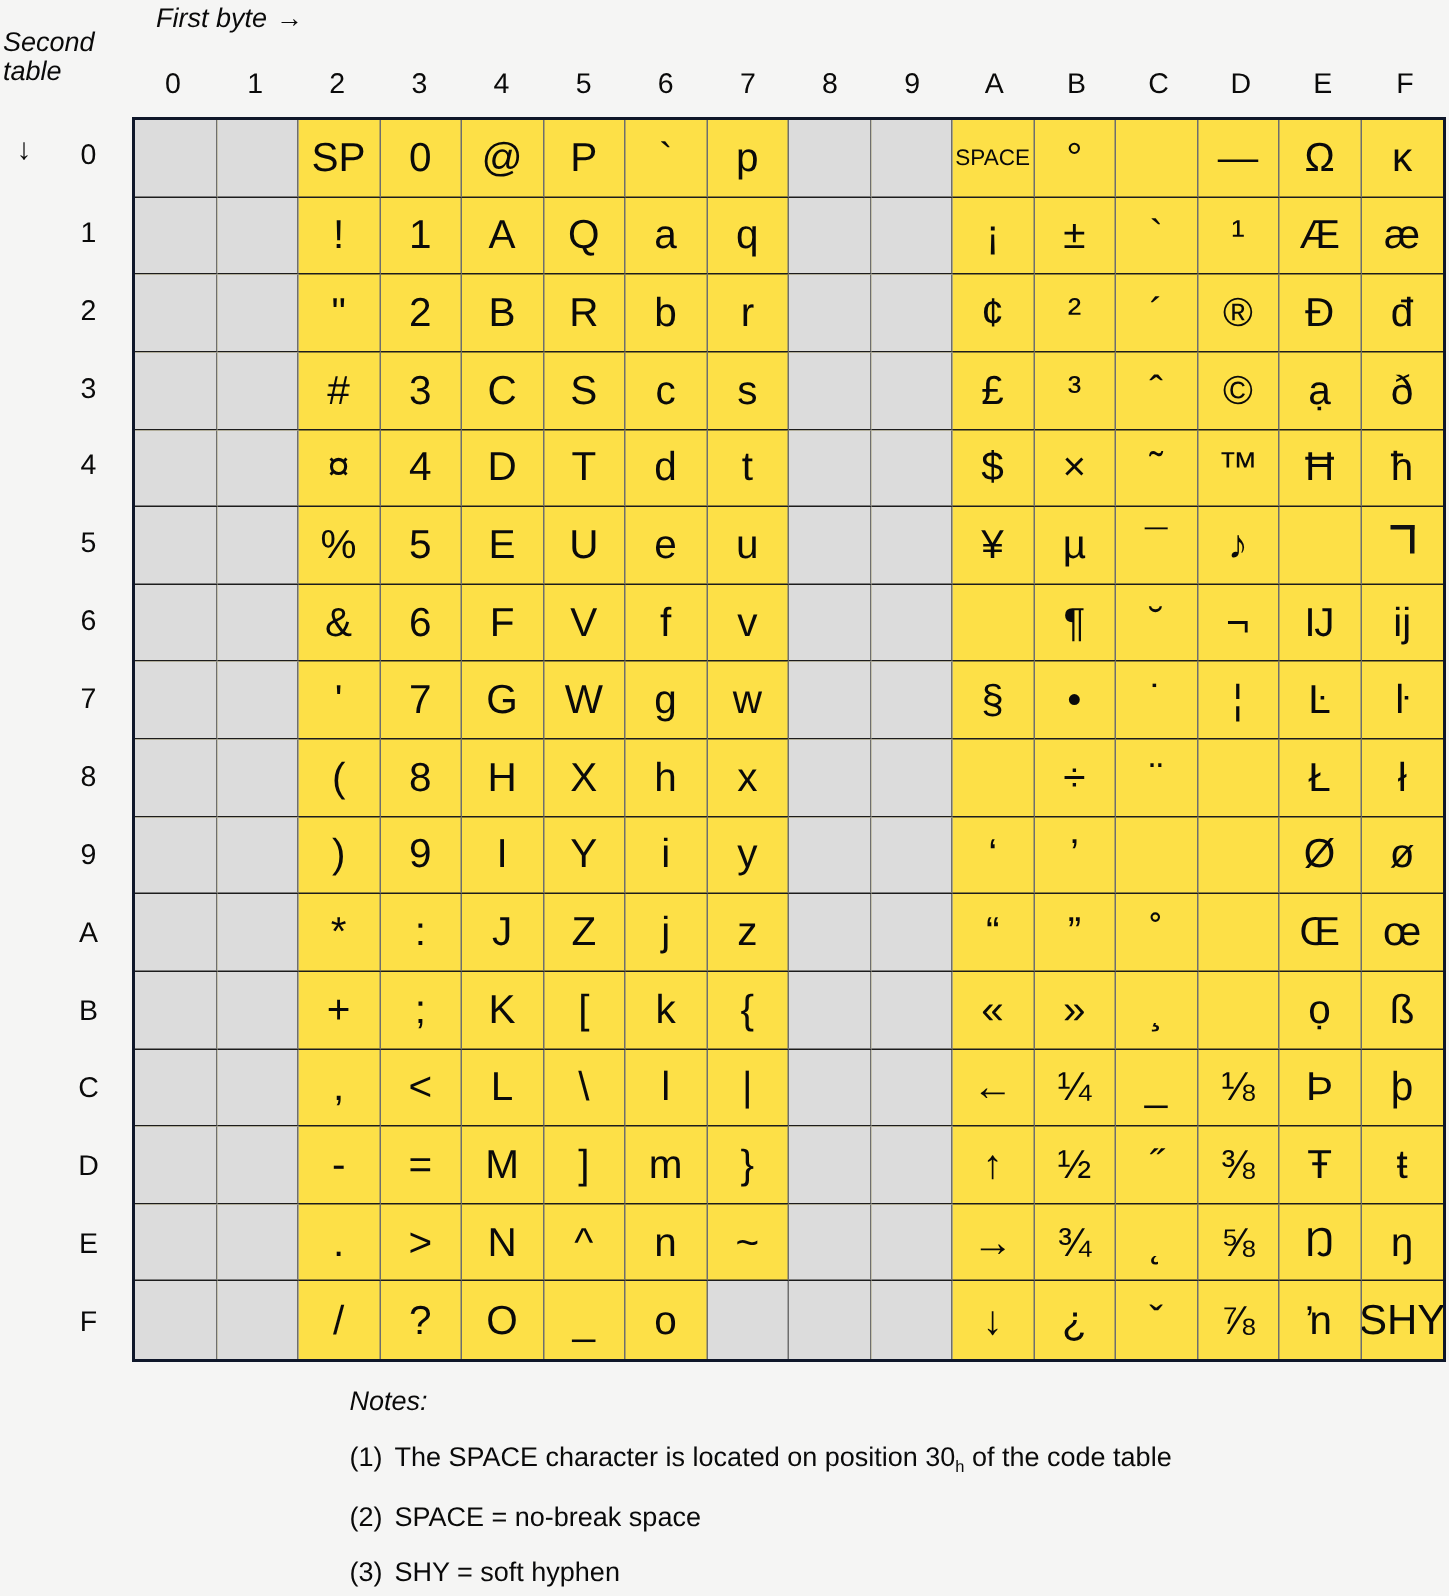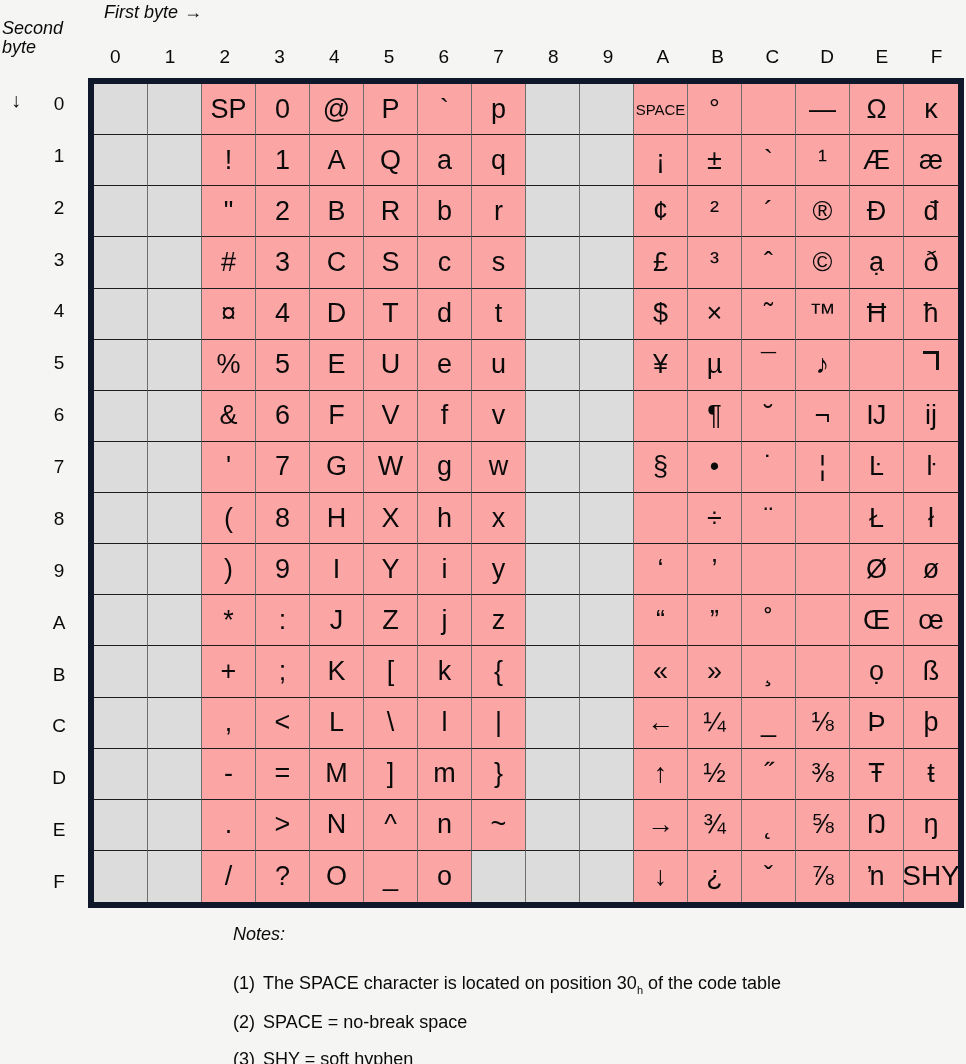--- a/index.html
+++ b/index.html
@@ -29,56 +29,56 @@
   .col-headers div { display:flex; align-items:flex-end; justify-content:center; }
   .row-labels {
     position:absolute; left:38px; top:78px; width:42px; height:830px;
     display:grid; grid-template-rows:repeat(16,1fr);
     font-size:19px;
   }
   .row-labels div { display:flex; align-items:center; justify-content:center; }
   .grid {
     position:absolute; left:88px; top:78px; width:876px; height:830px;
     display:grid; grid-template-columns:repeat(16,1fr); grid-template-rows:repeat(16,1fr);
-    background:#fca5a5; border:6px solid #0f172a; box-sizing:border-box;
+    background:#fde047; border:2px solid #0f172a; box-sizing:border-box;
   }
   .cell {
     display:flex; align-items:center; justify-content:center;
     font-size:27px; line-height:1; box-sizing:border-box;
     border-right:1.5px solid #6e6e6e; border-bottom:1.5px solid #1c1c1c;
     overflow:hidden;
   }
   .cell.last-col { border-right:none; }
   .cell.last-row { border-bottom:none; }
   .cell.shaded { background:#dcdcdc; }
   .cell.sz3 { font-size:28px; }   
   .cell.sz4 { font-size:15px; }   
   .corner {
     display:inline-block; width:13px; height:16px;
     border-top:3px solid #111; border-right:3px solid #111;
     margin-top:-8px;
   }
   .notes { position:absolute; left:233px; top:924px; font-size:18px; }
-  .notes-title { font-style:italic; margin-bottom:28px; }
+  .notes-title { font-style:italic; margin-bottom:16px; }
   .note-item { display:flex; margin-bottom:16px; }
   .note-num { width:30px; flex:0 0 30px; }
   .note-text sub { font-size:11px; }
 </style>
 </head>
 <body>
 
 <div class="page">
 
   <div class="first-byte">
     <span>First byte</span><span class="ab">→</span>
   </div>
 
   <div class="second-byte">
     <div>Second</div>
-    <div>byte</div>
+    <div>table</div>
   </div>
 
   <div class="down-arrow">↓</div>
 
   <div class="col-headers" id="col-headers">
       <div>0</div>
       <div>1</div>
       <div>2</div>
       <div>3</div>
       <div>4</div>

